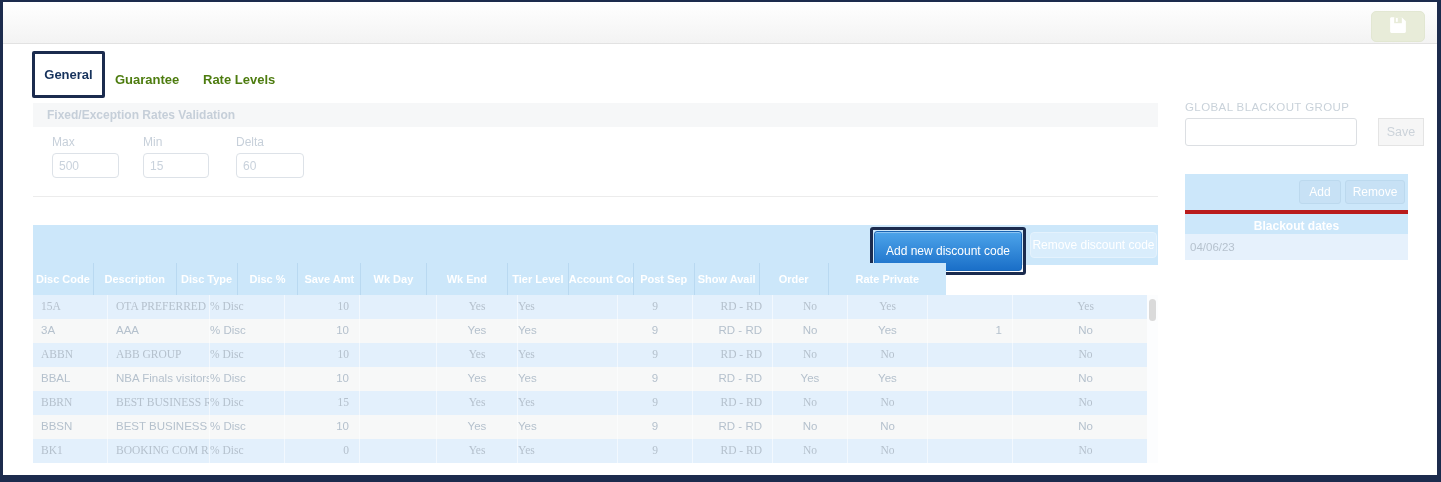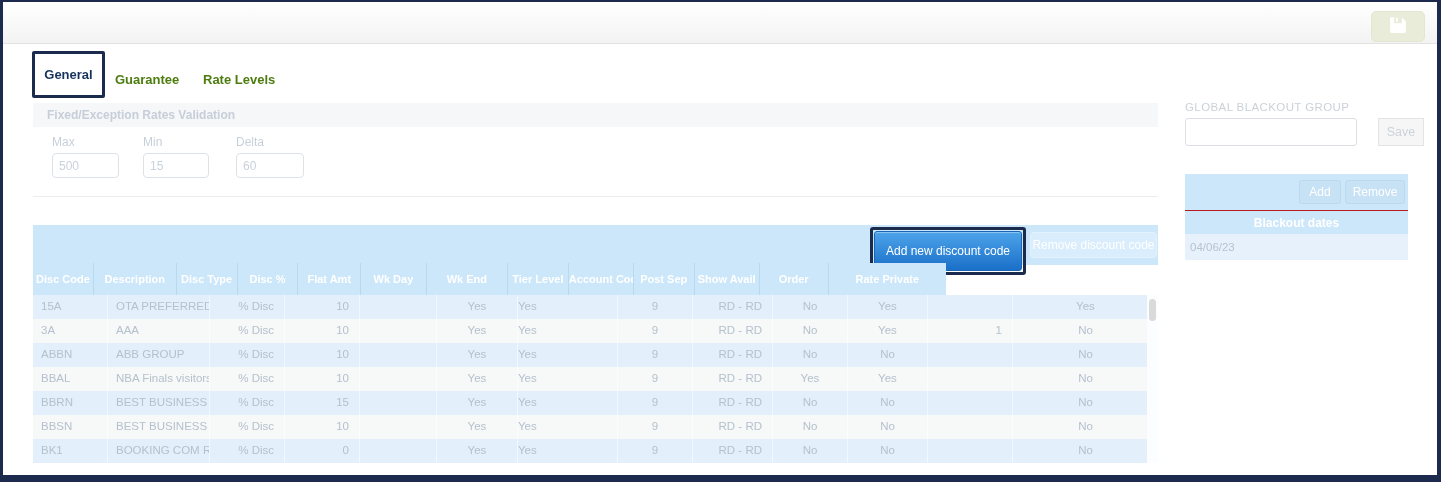--- a/index.html
+++ b/index.html
@@ -75,31 +75,31 @@
 
   
   .thead { position:absolute; left:30px; top:261px; width:913px; height:32px; background:#cce7fa; display:flex; }
   .th {
     line-height:32px; text-align:center; color:#ffffff; font-weight:bold; font-size:11px;
     border-right:1px solid #b9d9f1; overflow:hidden; white-space:nowrap;
   }
   .th:last-child { border-right:none; }
   .tbody { position:absolute; left:30px; top:293px; width:1125px; height:168px; overflow:hidden; }
   .tr { display:flex; height:24px; line-height:23px; }
-  .tr.odd  { background:#e3f0fc; }
+  .tr.odd  { background:#e3f0fc;font-family:Liberation Serif, serif; }
   .tr.even { background:#f7f8f8; }
   .td {
     font-size:11.5px; color:#b5c1cd; overflow:hidden; white-space:nowrap;
     border-right:1px solid rgba(255,255,255,.55);
   }
   .td:last-child { border-right:none; }
   
   .c0 {width:75px; text-align:left; padding-left:8px;}
   .c1 {width:102px; text-align:left; padding-left:8px;}
-  .c2 {width:75px; text-align:right; padding-right:10px;}
+  .c2 {width:75px; padding-right:10px;}
   .c3 {width:75px; text-align:right; padding-right:10px;}
   .c4 {width:77px; text-align:right; padding-right:10px;}
   .c5 {width:81px; text-align:center;}
   .c6 {width:100px; }
   .c7 {width:75px; text-align:center;}
   .c8 {width:80px; text-align:right; padding-right:10px;}
   .c9 {width:75px; text-align:center;}
   .c10{width:80px; text-align:center;}
   .c11{width:85px; text-align:right; padding-right:10px;}
   .c12{width:145px; text-align:center;}
@@ -123,21 +123,21 @@
   .bo-panel { position:absolute; left:1182px; top:172px; width:223px; height:86px; background:#cce7fa; }
   .bo-btn {
     position:absolute; top:6px; height:24px; background:#c7e1f5; border:1px solid #bcd9ee;
     border-radius:3px; color:#ffffff; font-size:12px; font-family:inherit;
     display:flex; align-items:center; justify-content:center; cursor:pointer;
   }
   .bo-add { left:114px; width:42px; }
   .bo-remove { left:160px; width:60px; }
   .bo-header {
     position:absolute; left:0; top:36px; width:100%; height:24px; line-height:24px;
-    border-top:1px solid #b91c1c; text-align:center;
+    border-top:4px solid #b91c1c; text-align:center;
     color:#ffffff; font-weight:bold; font-size:12px;
   }
   .bo-row {
     position:absolute; left:0; top:60px; width:100%; height:26px; line-height:26px;
     background:#e6f1fc; color:#b6c2ce; font-size:11.5px; padding-left:5px;
   }
 </style>
 </head>
 <body>
 
@@ -185,21 +185,21 @@
         <button class="add-btn">Add new discount code</button>
       </div>
       <button class="remove-btn">Remove discount code</button>
     </div>
 
     <div class="thead">
         <div class="th c0">Disc Code</div>
         <div class="th c1">Description</div>
         <div class="th c2">Disc Type</div>
         <div class="th c3">Disc %</div>
-        <div class="th c4">Flat Amt</div>
+        <div class="th c4">Save Amt</div>
         <div class="th c5">Wk Day</div>
         <div class="th c6">Wk End</div>
         <div class="th c7">Tier Level</div>
         <div class="th c8">Account Code</div>
         <div class="th c9">Post Sep</div>
         <div class="th c10">Show Avail</div>
         <div class="th c11">Order</div>
         <div class="th c12">Rate Private</div>
       </div>
     <div class="tbody">

